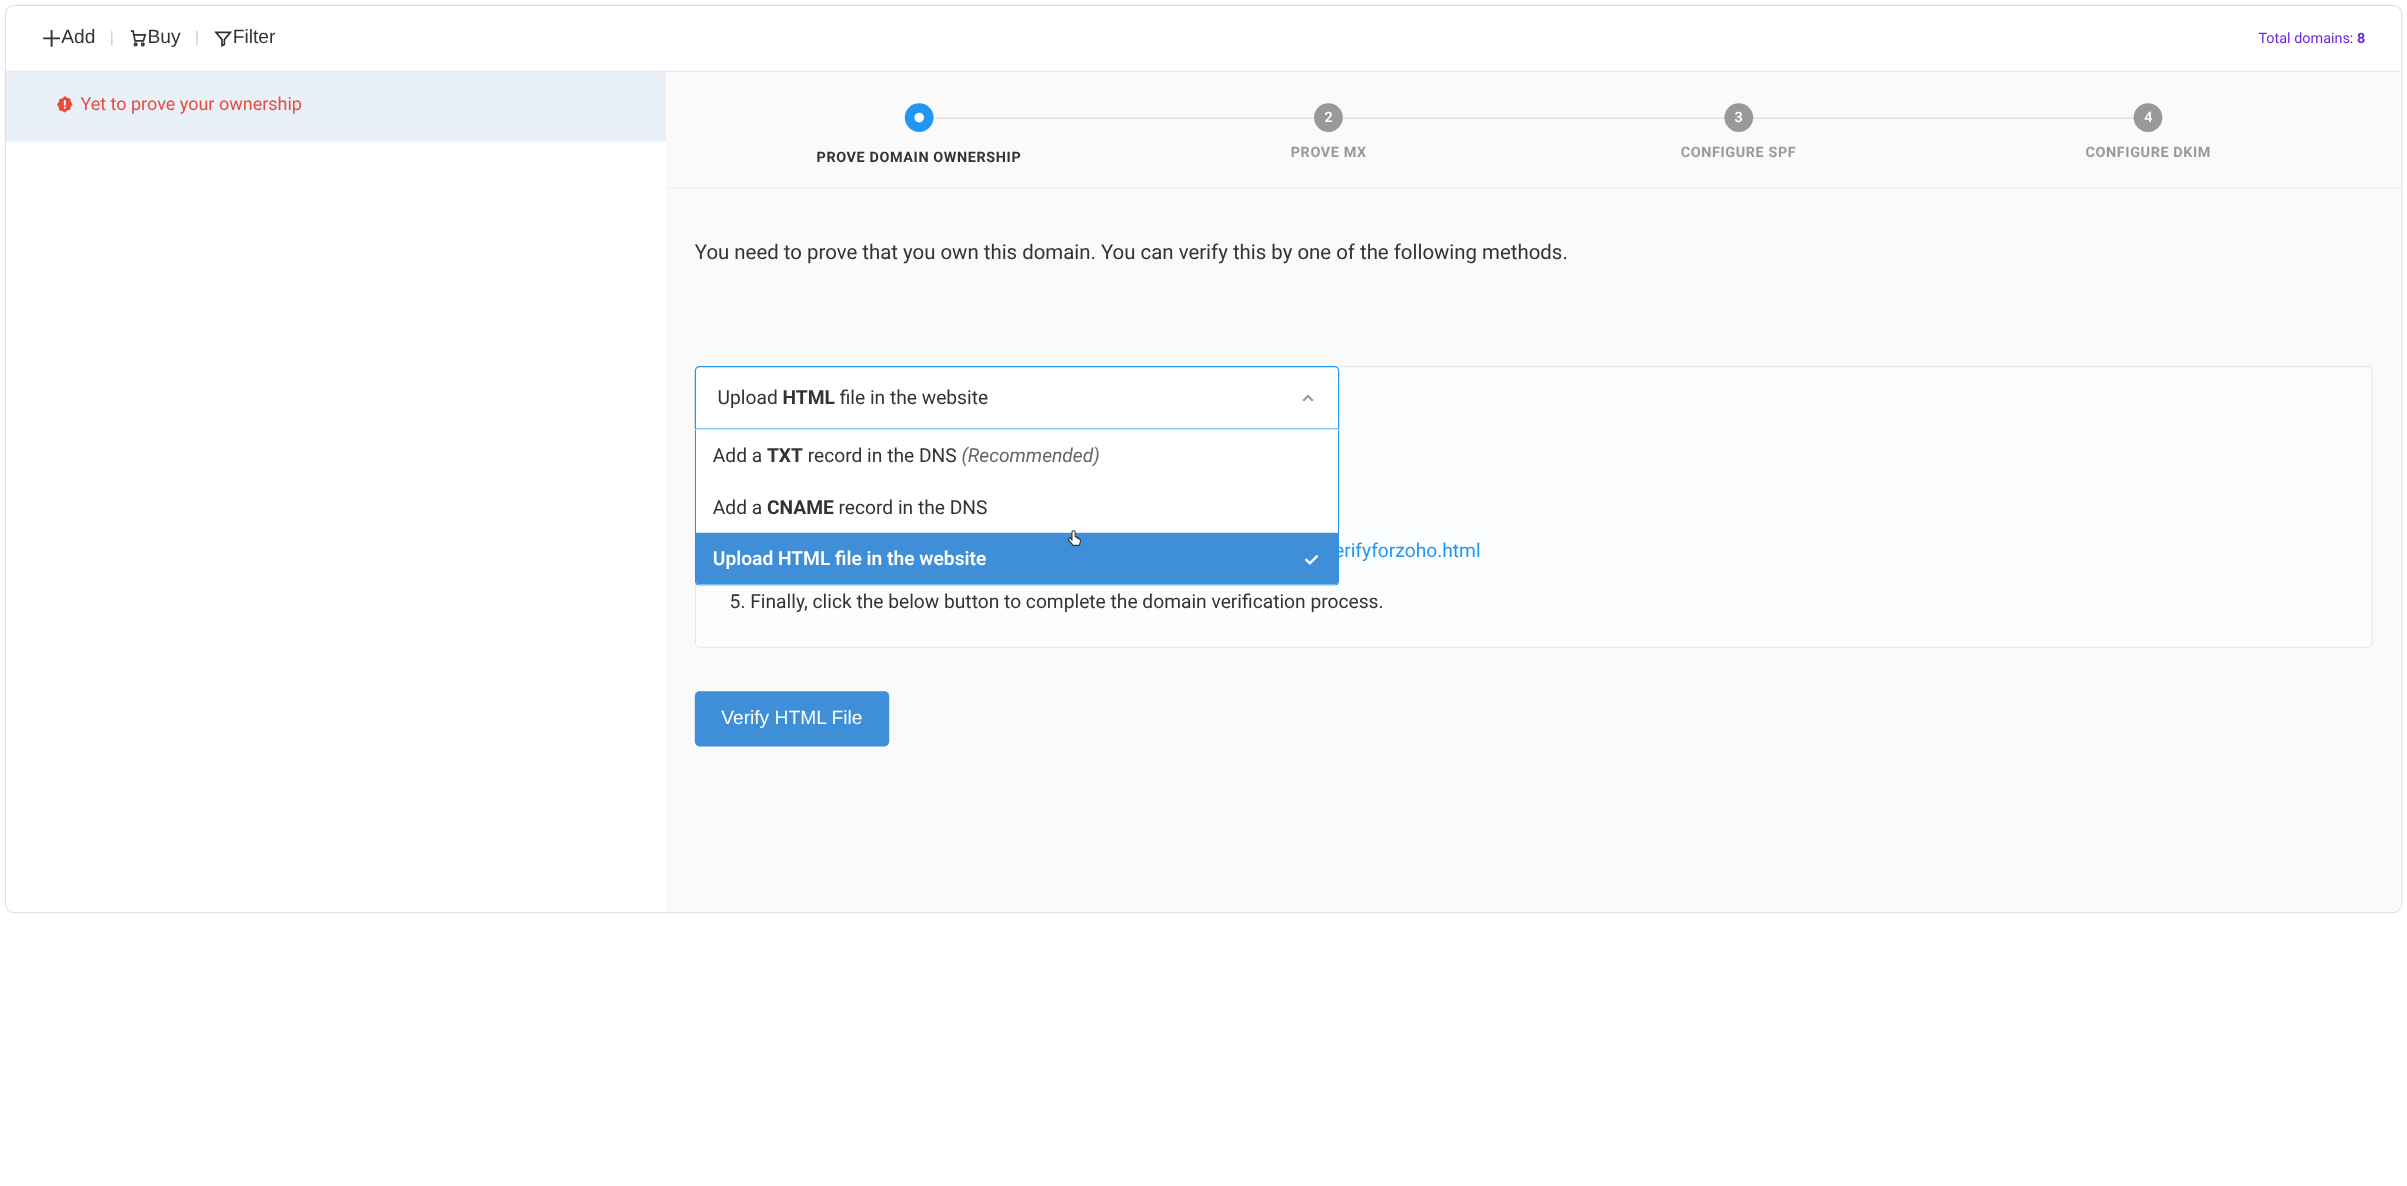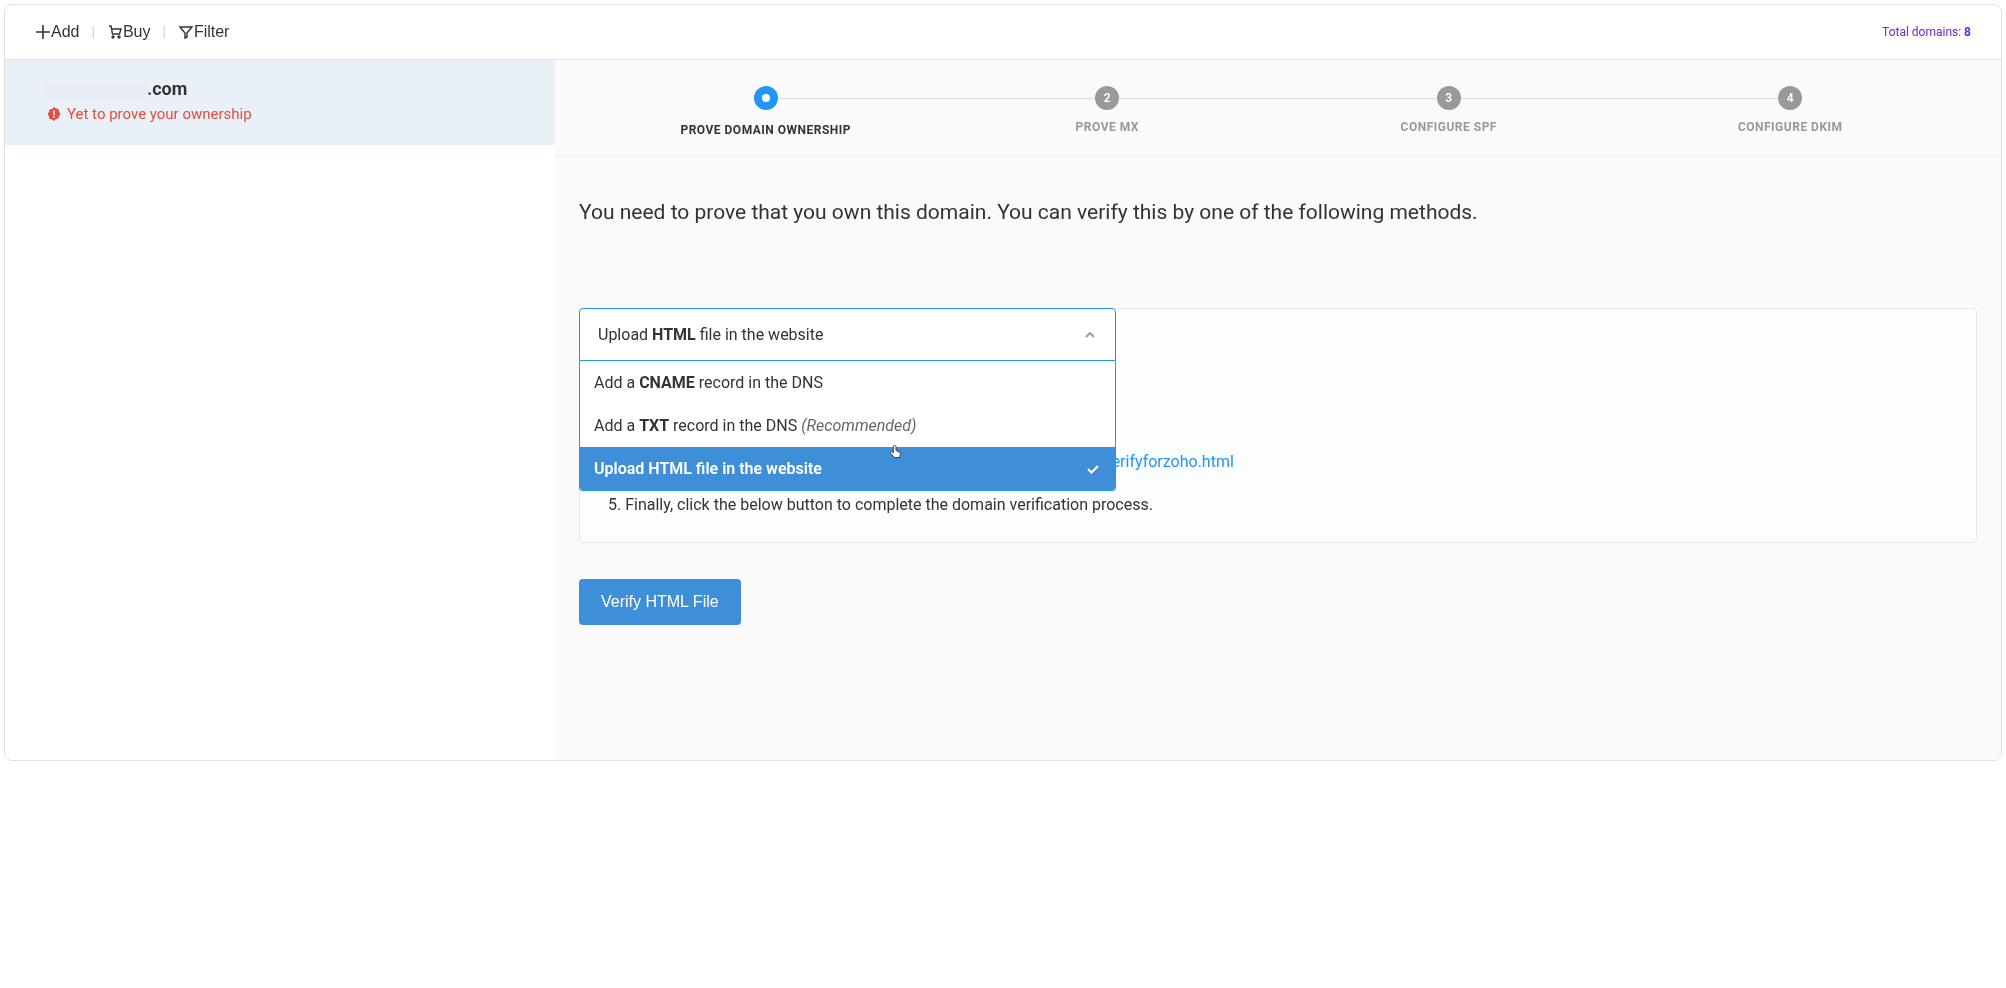--- a/index.html
+++ b/index.html
@@ -147,21 +147,21 @@
       width: 100%;
       height: 1px;
       background: #ddd;
       z-index: 1;
     }
     .content-body {
       padding: 44px 24px 24px;
       position: relative;
     }
     .intro-text {
-      font-size: 21px;
+      font-size: 17px;
       color: #333;
       margin-bottom: 28px;
     }
     .dropdown-wrapper {
       position: relative;
       width: 537px;
     }
     .dropdown-select {
       display: flex;
       align-items: center;
@@ -297,23 +297,20 @@
     <div class="total-domains">
       <span>Total domains:</span>
       <strong>8</strong>
     </div>
   </div>
 
   <div class="main-layout">
 
     <div class="sidebar">
       <div class="domain-card">
-        <div class="domain-name">
-          <span class="blur-box"></span><span>.com</span>
-        </div>
         <div class="domain-status">
           <svg width="14" height="14" viewBox="0 0 14 14" fill="#e74c3c">
               <path d="M7 0l2 1.5 2.5.5.5 2.5L13.5 7 12 9l-.5 2.5-2.5.5L7 14l-2-1.5-2.5-.5L2 9.5.5 7 2 5l.5-2.5L5 2 7 0z"></path>
               <rect x="6.2" y="3.5" width="1.6" height="4.5" fill="#fff"></rect>
               <rect x="6.2" y="9" width="1.6" height="1.6" fill="#fff"></rect>
             </svg>
           <span>Yet to prove your ownership</span>
         </div>
       </div>
     </div>
@@ -356,24 +353,24 @@
             <div class="dropdown-select">
               <span class="dropdown-select-text">
                 <span>Upload </span><strong>HTML</strong><span> file in the website</span>
               </span>
               <svg class="dropdown-chevron" width="14" height="14" viewBox="0 0 14 14" fill="none" stroke="#999" stroke-width="1.8">
                   <polyline points="3,9 7,5 11,9"></polyline>
                 </svg>
             </div>
             <div class="dropdown-menu">
               <div class="dropdown-option">
-                <span><span>Add a </span><strong>CNAME</strong><span> record in the DNS</span></span>
+                <span><span>Add a </span><strong>TXT</strong><span> record in the DNS </span><span class="rec-text">(Recommended)</span></span>
               </div>
               <div class="dropdown-option">
-                <span><span>Add a </span><strong>TXT</strong><span> record in the DNS </span><span class="rec-text">(Recommended)</span></span>
+                <span><span>Add a </span><strong>CNAME</strong><span> record in the DNS</span></span>
               </div>
               <div class="dropdown-option selected">
                 <span>Upload HTML file in the website</span>
                 <svg class="check-icon" viewBox="0 0 16 16" fill="none" stroke="#fff" stroke-width="2">
                     <polyline points="3,8 6.5,11.5 13,5"></polyline>
                   </svg>
                 <svg class="cursor-icon" style="left:308px; top:136px;" viewBox="0 0 20 20" fill="#fff" stroke="#333" stroke-width="1">
                     <path d="M7 3v7l-2-2-1.5 1.5L8 15h6l1-5-1-1h-1V8h-1.5V7H10V3a1.5 1.5 0 0 0-3 0z"></path>
                   </svg>
               </div>

